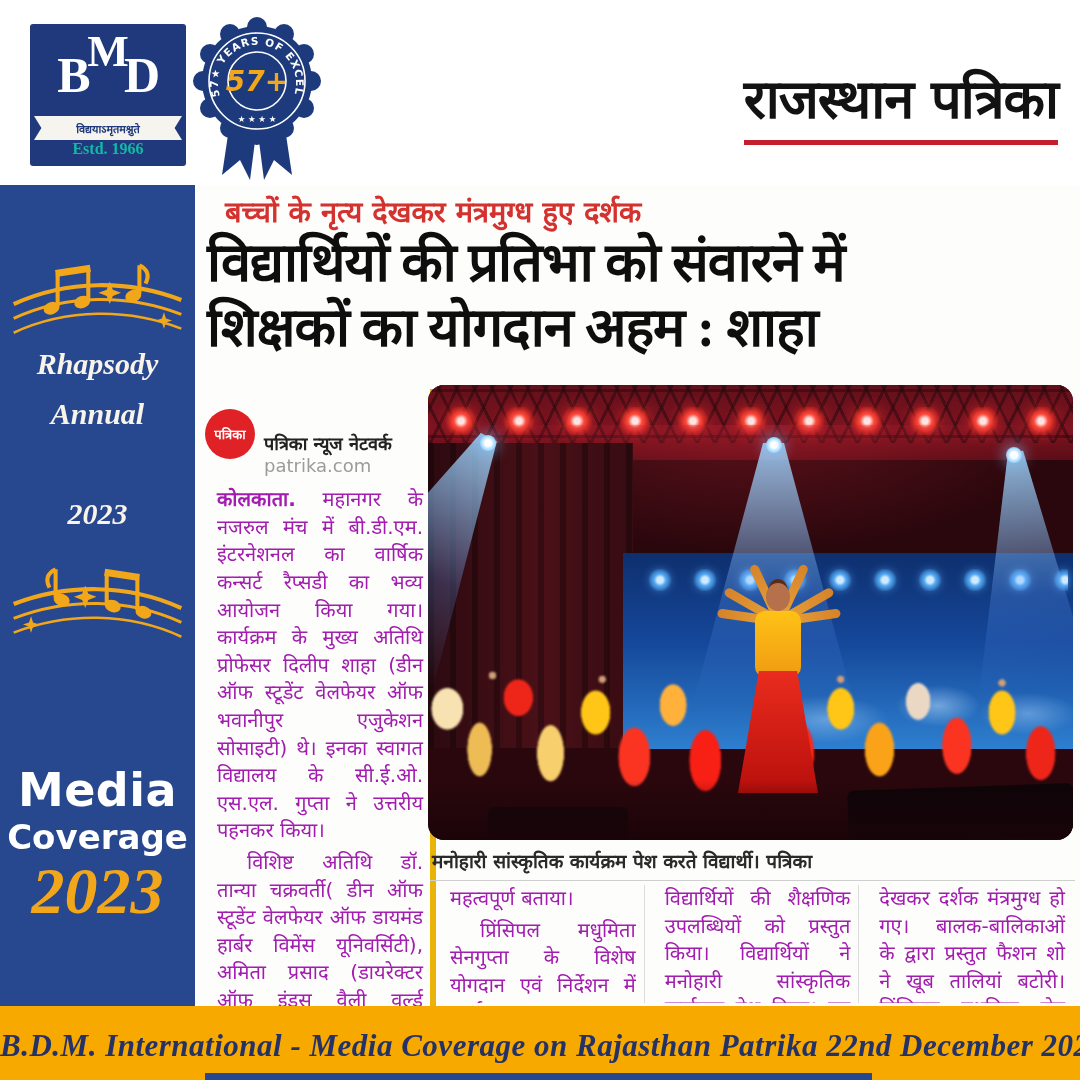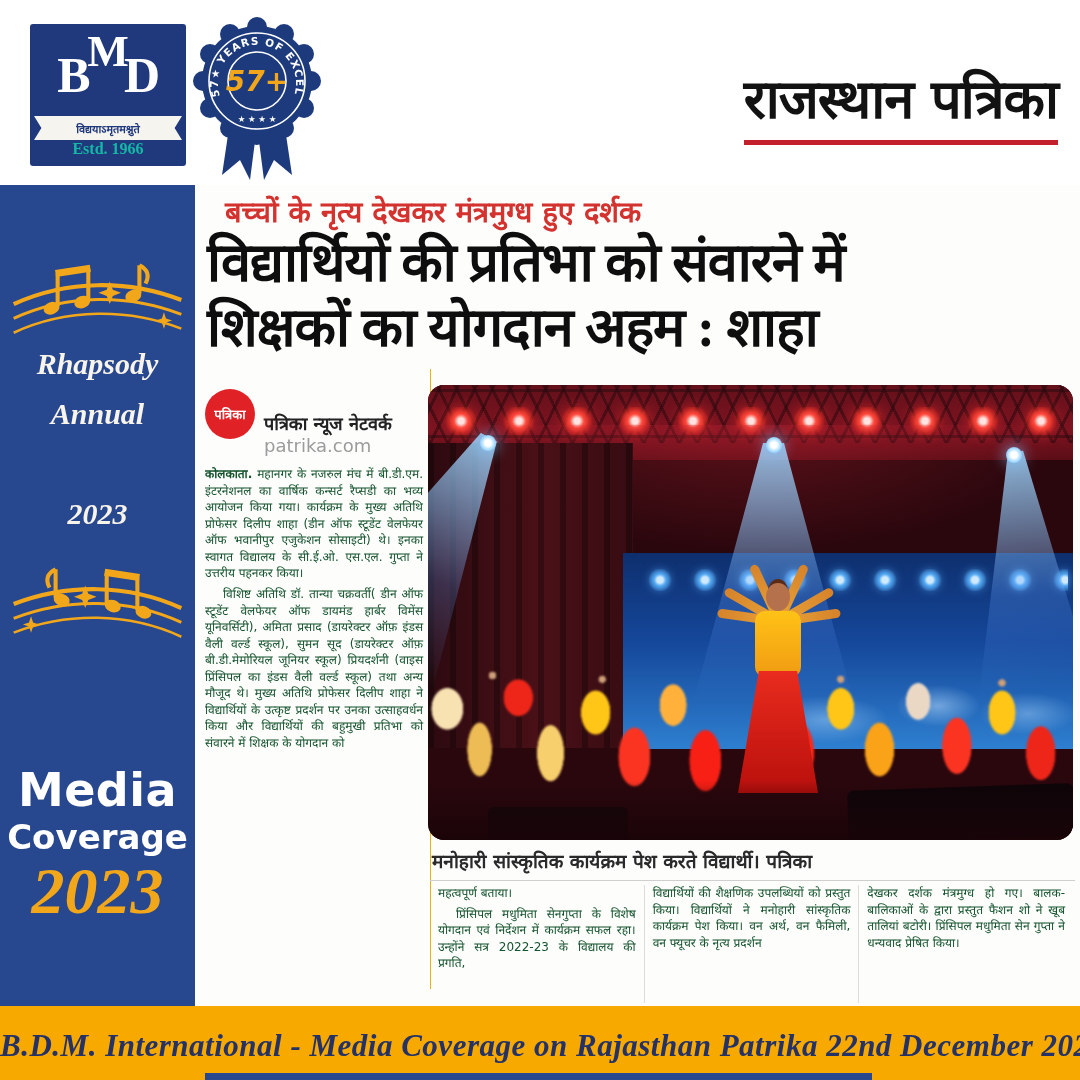--- a/index.html
+++ b/index.html
@@ -37,28 +37,28 @@
   .sb-coverage{position:absolute;top:632px;left:0;width:100%;text-align:center;color:#ffffff;
                font-weight:800;font-size:34px;}
   .sb-year{position:absolute;top:668px;left:0;width:100%;text-align:center;color:#f2a71b;
            font-family:"Liberation Serif",serif;font-style:italic;font-weight:700;font-size:66px;}
 
   
   .news{position:absolute;left:195px;top:185px;width:885px;height:821px;background:#fdfdfc;}
   .kicker{position:absolute;left:30px;top:6px;font-size:29px;font-weight:800;color:#d4322e;white-space:nowrap;}
   .headline{position:absolute;left:12px;top:46px;width:868px;font-size:54px;font-weight:800;
             color:#0e0e0e;line-height:1.2;letter-spacing:-1px;font-family:Liberation Serif, serif;}
-  .col1{position:absolute;left:10px;top:184px;width:218px;height:620px;border-right:1px solid #eab308;
+  .col1{position:absolute;left:10px;top:204px;width:218px;height:620px;border-right:6px solid #eab308;
         padding-right:7px;overflow:hidden;}
   .byline{display:flex;gap:9px;align-items:center;margin:2px 0 10px 0;}
   .byline-logo{flex:0 0 auto;width:50px;height:50px;border-radius:50%;background:#e02126;color:#ffffff;
                font-size:13px;font-weight:700;display:flex;align-items:center;justify-content:center;}
   .byline-network{font-size:18px;font-weight:700;color:#222222;line-height:1.2;margin-top:42px;}
   .byline-site{font-size:18px;color:#9b9b9b;line-height:1.2;}
-  .news p{margin:0 0 4px 0;font-size:12px;line-height:1.38;text-align:justify;color:#14532d;}
+  .news p{margin:0 0 4px 12px;font-size:20px;line-height:1.38;text-align:justify;color:#a21caf;}
   .news p.indent{text-indent:1.5em;}
   .dateline{font-weight:800;}
 
   .photo{position:absolute;left:233px;top:200px;width:645px;height:455px;border-radius:16px;
          overflow:hidden;background:#2a070d;}
   .caption{position:absolute;left:235px;top:660px;width:643px;font-size:19px;font-weight:700;color:#2a2a2a;
            padding:3px 0 6px 2px;border-bottom:1px solid #cfcfcf;}
   .lower-cols{position:absolute;left:235px;top:700px;width:643px;height:118px;display:flex;overflow:hidden;}
   .lcol{flex:1;padding:0 8px;}
   .lcol + .lcol{border-left:1px solid #dcdcdc;}

